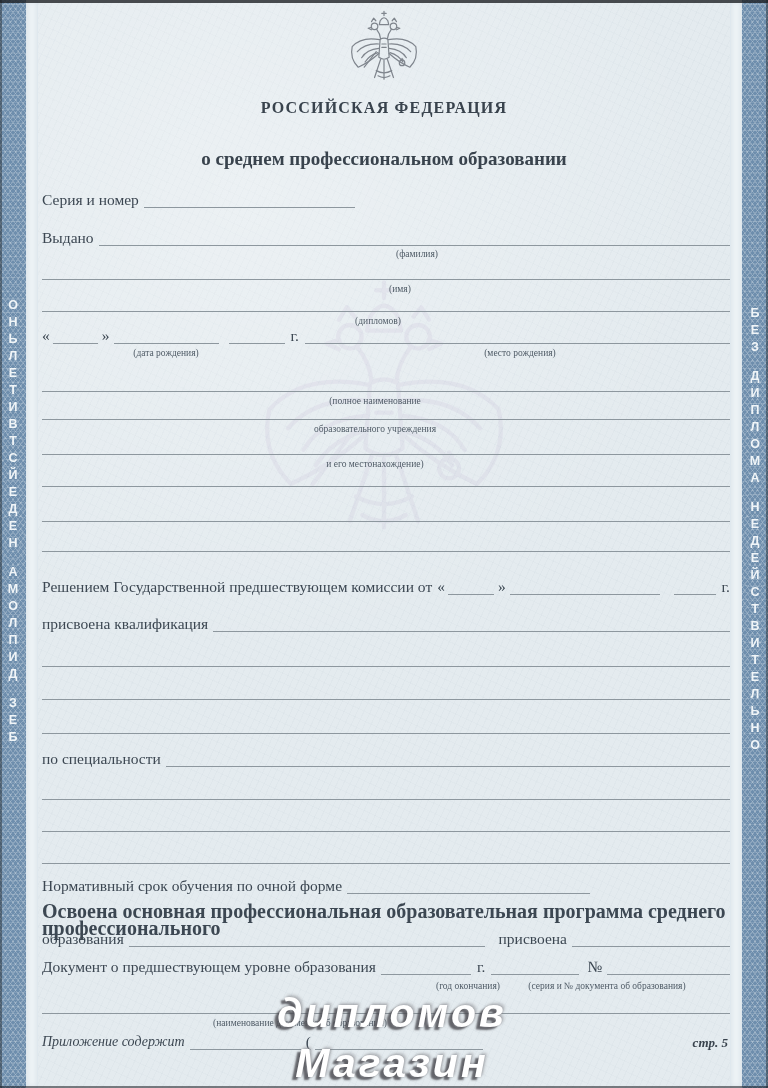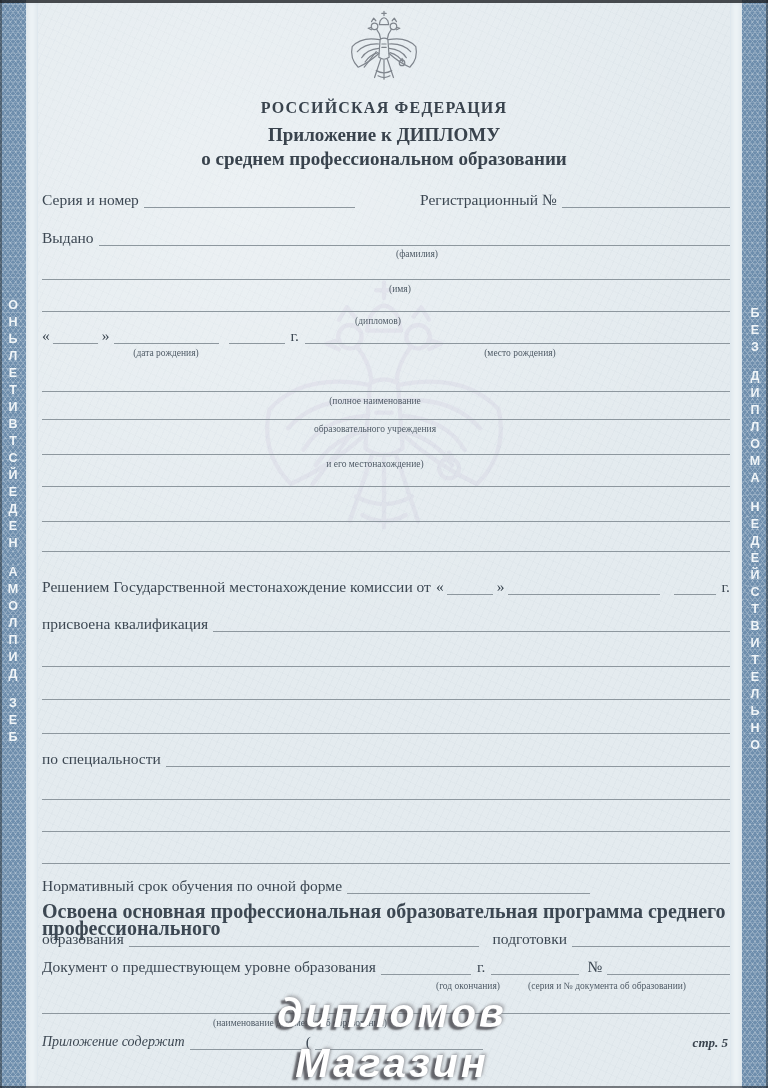--- a/index.html
+++ b/index.html
@@ -179,29 +179,24 @@
     </div>
 
   <svg class="ghost">
       <use href="#eagle"></use>
     </svg>
   <svg class="emblem">
       <use href="#eagle"></use>
     </svg>
 
   <div class="country">РОССИЙСКАЯ ФЕДЕРАЦИЯ</div>
-  <div class="title title-1">Приложение к ДИПЛОМУ</div>
   <div class="title title-2">о среднем профессиональном образовании</div>
 
   <div class="row" style="top:190px;right:413px">
     <span class="lbl">Серия и номер</span>
-    <span class="fill"></span>
-  </div>
-  <div class="row" style="top:190px;left:420px">
-    <span class="lbl">Регистрационный №</span>
     <span class="fill"></span>
   </div>
 
   <div class="row" style="top:228px">
     <span class="lbl">Выдано</span>
     <span class="fill"></span>
   </div>
   <div class="cap" style="left:417px;top:249px">(фамилия)</div>
 
   <div class="row" style="top:262px">
@@ -246,21 +241,21 @@
       <span class="fill"></span>
     </div>
   <div class="row" style="top:504px">
       <span class="fill"></span>
     </div>
   <div class="row" style="top:534px">
       <span class="fill"></span>
     </div>
 
   <div class="row" style="top:577px">
-    <span class="lbl">Решением Государственной местонахождение комиссии от</span>
+    <span class="lbl">Решением Государственной предшествующем комиссии от</span>
     <span class="lbl" style="margin-right:3px">«</span>
     <span class="seg" style="width:46px"></span>
     <span class="lbl" style="margin:0 4px">»</span>
     <span class="fill"></span>
     <span class="seg" style="width:42px;margin-left:14px"></span>
     <span class="lbl" style="margin:0 0 0 6px">г.</span>
   </div>
 
   <div class="row" style="top:614px">
     <span class="lbl">присвоена квалификация</span>
@@ -291,34 +286,34 @@
     </div>
 
   <div class="row" style="top:876px;right:178px">
     <span class="lbl">Нормативный срок обучения по очной форме</span>
     <span class="fill"></span>
   </div>
   <div class="textrow" style="top:903px">Освоена основная профессиональная образовательная программа среднего профессионального</div>
   <div class="row" style="top:929px">
     <span class="lbl">образования</span>
     <span class="fill"></span>
-    <span class="lbl" style="margin:0 5px 0 14px">подготовки</span>
+    <span class="lbl" style="margin:0 5px 0 14px">присвоена</span>
     <span class="seg" style="width:158px"></span>
   </div>
 
   <div class="row" style="top:957px">
     <span class="lbl">Документ о предшествующем уровне образования</span>
     <span class="seg" style="width:90px"></span>
     <span class="lbl" style="margin:0 6px">г.</span>
     <span class="seg" style="width:88px"></span>
     <span class="lbl" style="margin:0 5px 0 8px">№</span>
     <span class="fill"></span>
   </div>
   <div class="cap" style="left:468px;top:981px">(год окончания)</div>
-  <div class="cap" style="left:607px;top:981px">(серия и № документа об образовании)</div>
+  <div class="cap" style="left:607px;top:981px">(серия и № документа об образования)</div>
 
   <div class="row" style="top:996px">
     <span class="fill"></span>
   </div>
   <div class="cap" style="left:300px;top:1018px">(наименование документа об образовании)</div>
 
   <div class="row" style="top:1032px">
     <span class="lbl italic" style="font-size:14px">Приложение содержит</span>
     <span class="seg" style="width:112px"></span>
     <span class="lbl" style="margin:0 4px">(</span>

